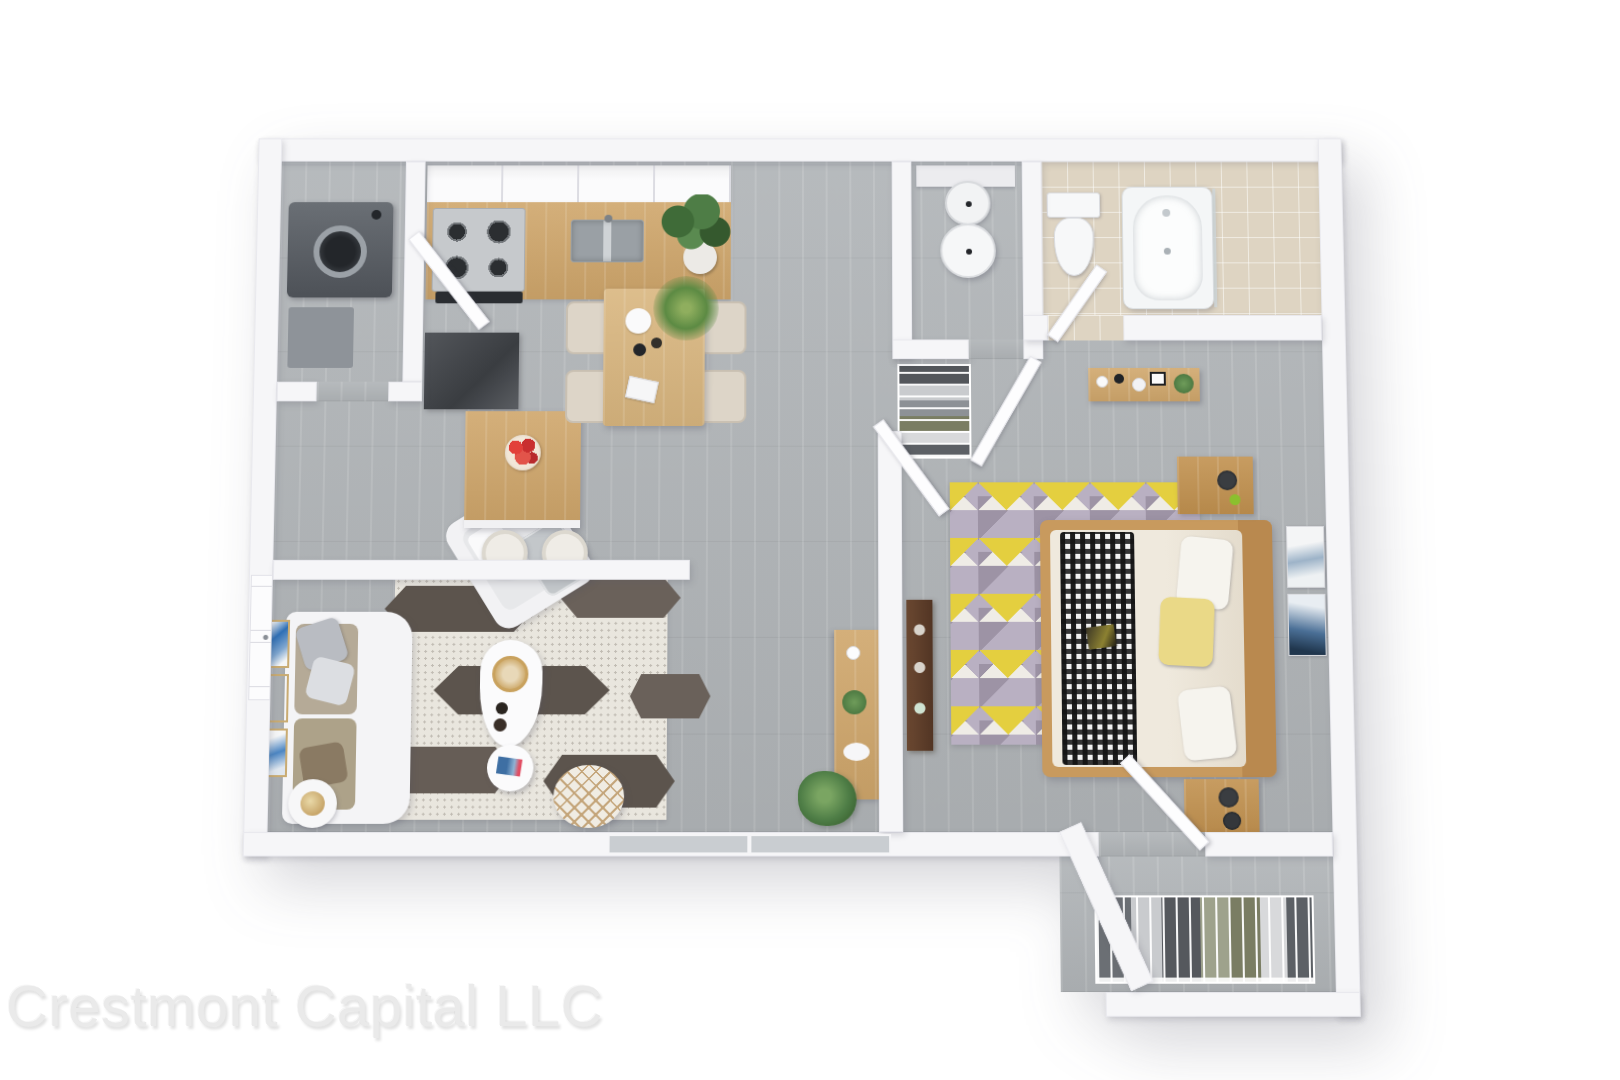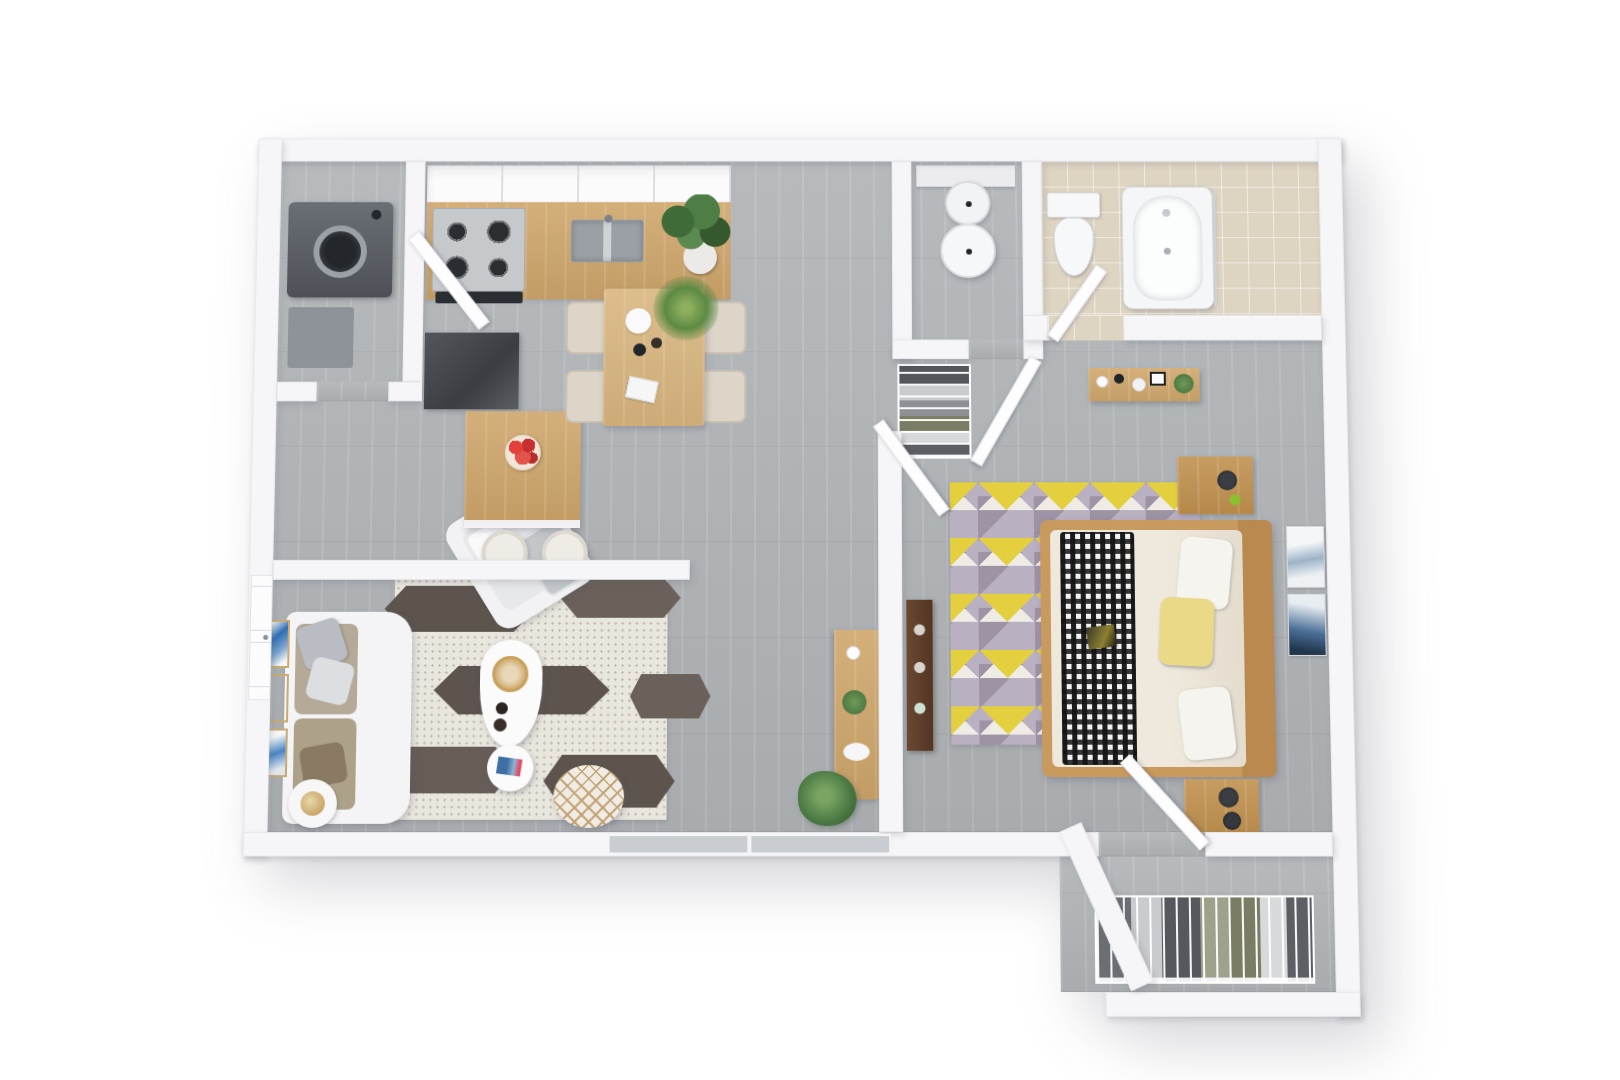--- a/index.html
+++ b/index.html
@@ -253,13 +253,14 @@
          background-image:radial-gradient(circle at 75% 50%,#8a8f96 0 2px,rgba(0,0,0,0) 3px),linear-gradient(0deg,rgba(0,0,0,0) 0 12px,rgba(210,210,218,.8) 12px 13px,rgba(0,0,0,0) 13px 56px,rgba(210,210,218,.8) 56px 57px,rgba(0,0,0,0) 57px 68px,rgba(210,210,218,.8) 68px 69px,rgba(0,0,0,0) 69px 112px,rgba(210,210,218,.8) 112px 113px,rgba(0,0,0,0) 113px);"></div>
 
     <div class="leaf" style="left:152px;top:100px;width:14px;height:118px;transform:rotate(-38deg);transform-origin:top center;"></div>
     <div class="leaf" style="left:798px;top:118px;width:13px;height:88px;transform:rotate(35deg);transform-origin:bottom center;"></div>
     <div class="leaf" style="left:781px;top:227px;width:13px;height:122px;transform:rotate(30deg);transform-origin:top center;"></div>
     <div class="leaf" style="left:622px;top:292px;width:13px;height:112px;transform:rotate(-36deg);transform-origin:top center;"></div>
     <div class="leaf" style="left:943px;top:598px;width:13px;height:116px;transform:rotate(-42deg);transform-origin:bottom center;"></div>
 
   </div>
 
+  <div class="watermark">Crestmont Capital LLC</div>
 </div>
 
 </body></html>

